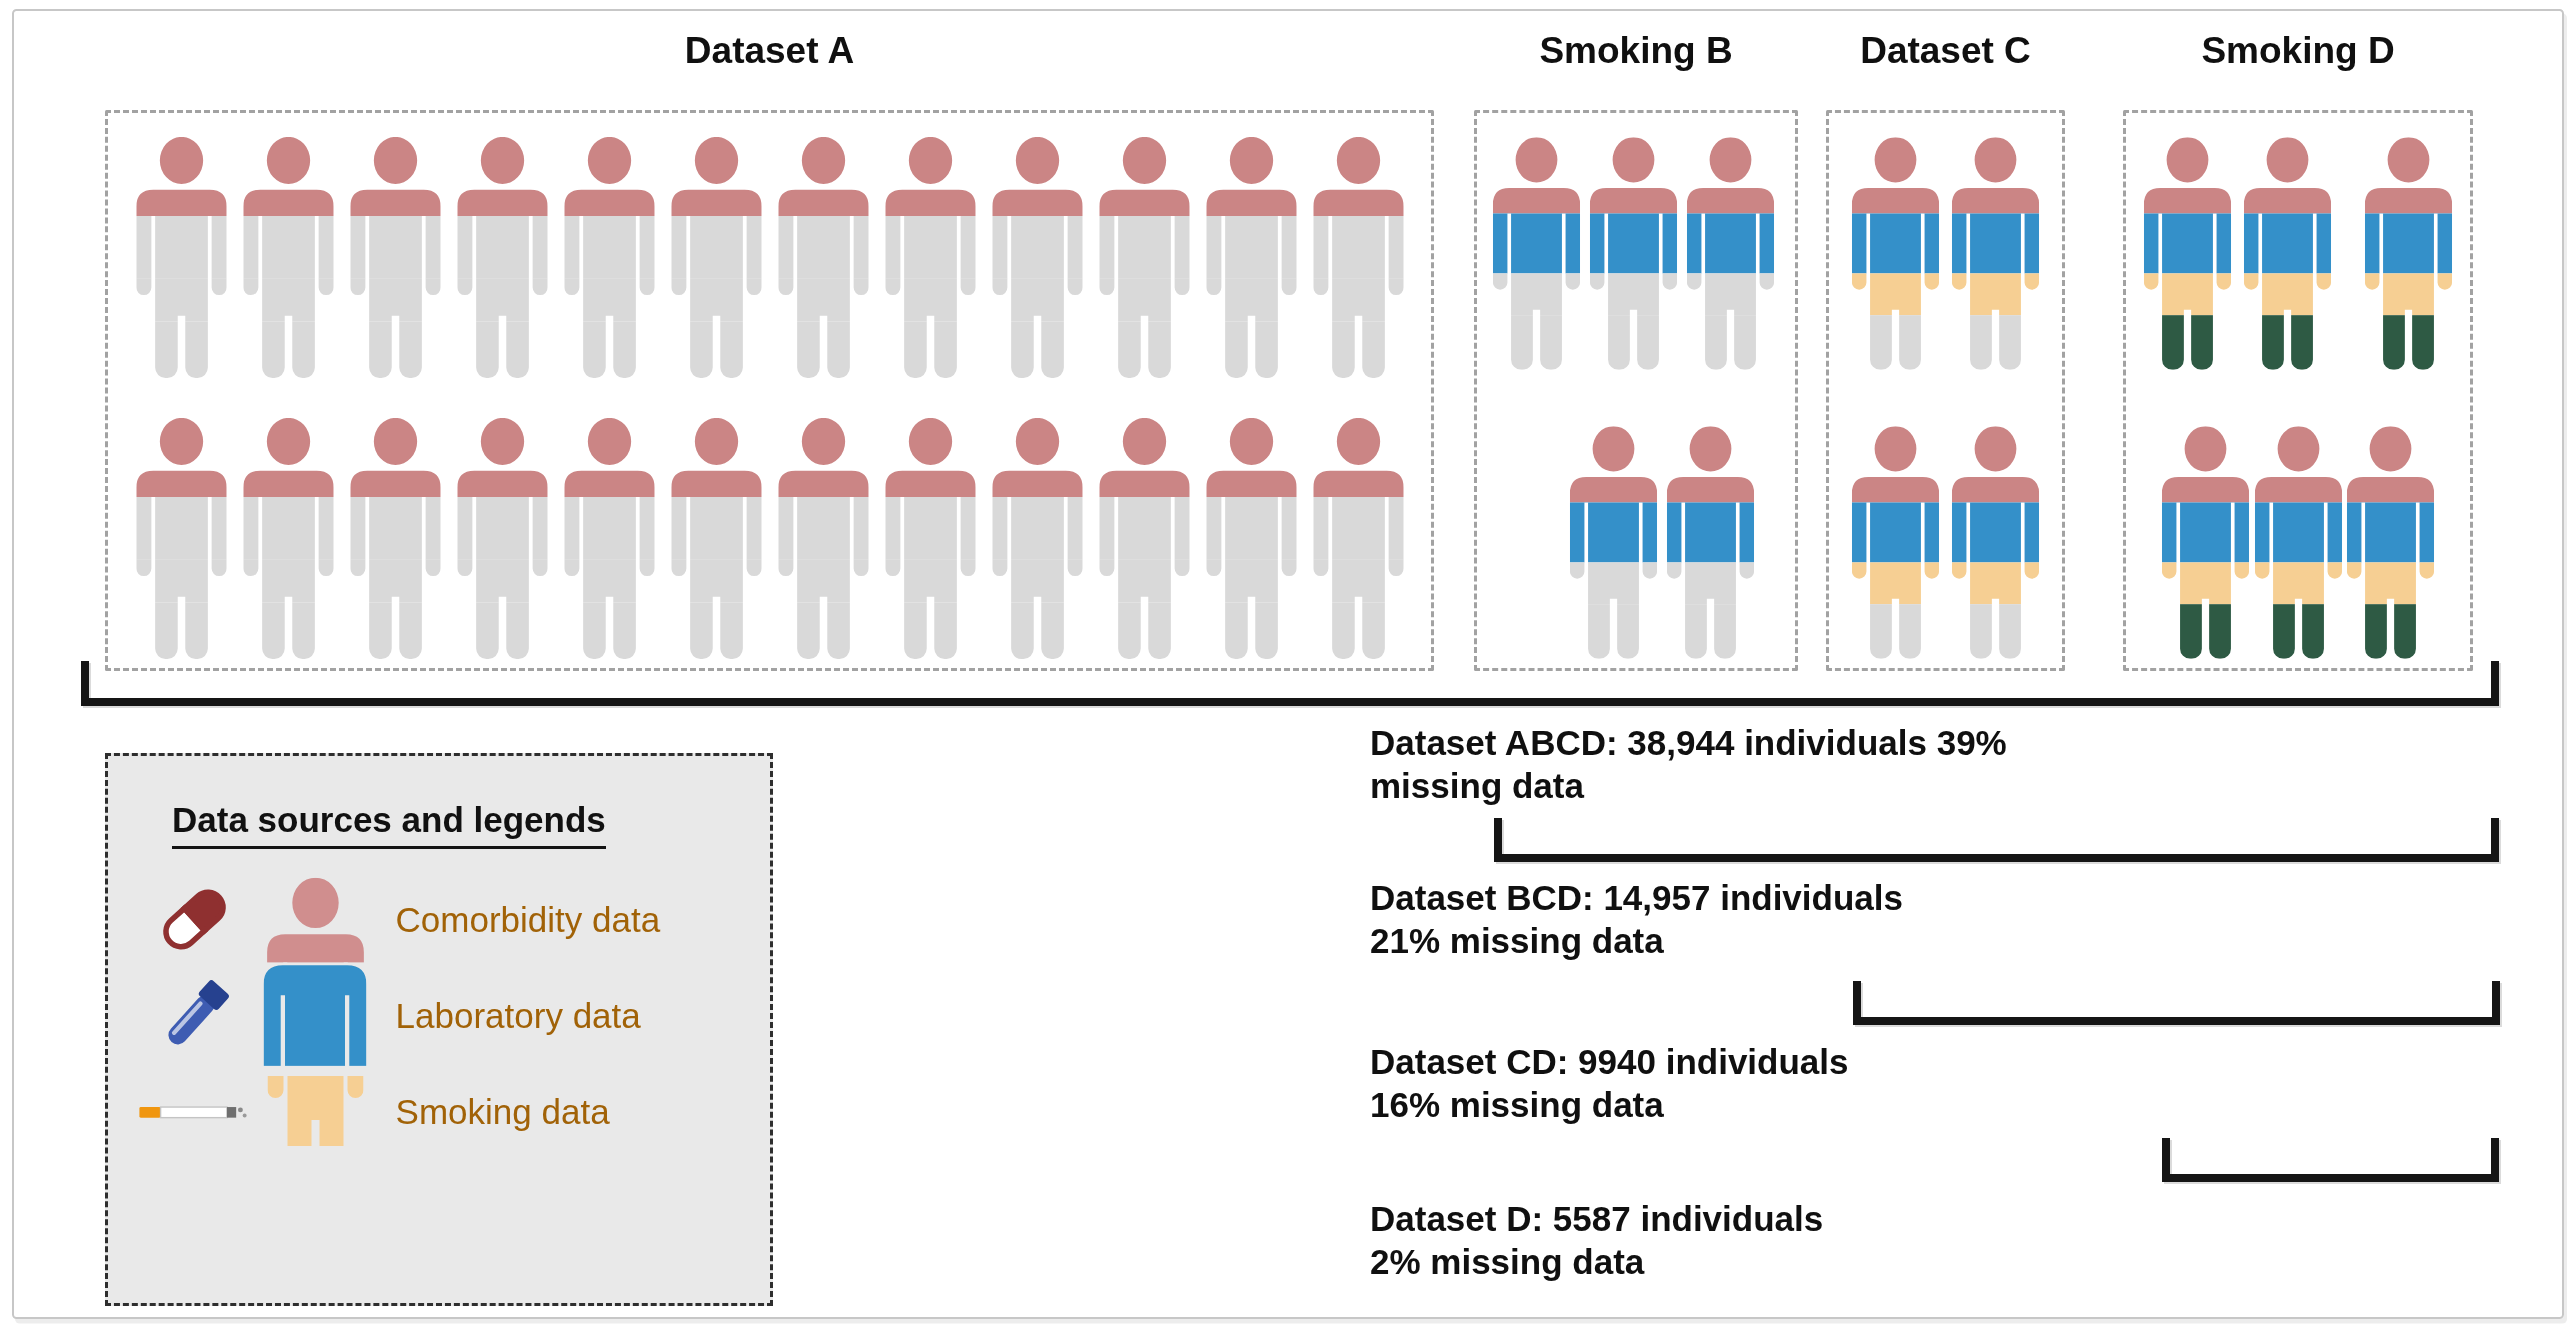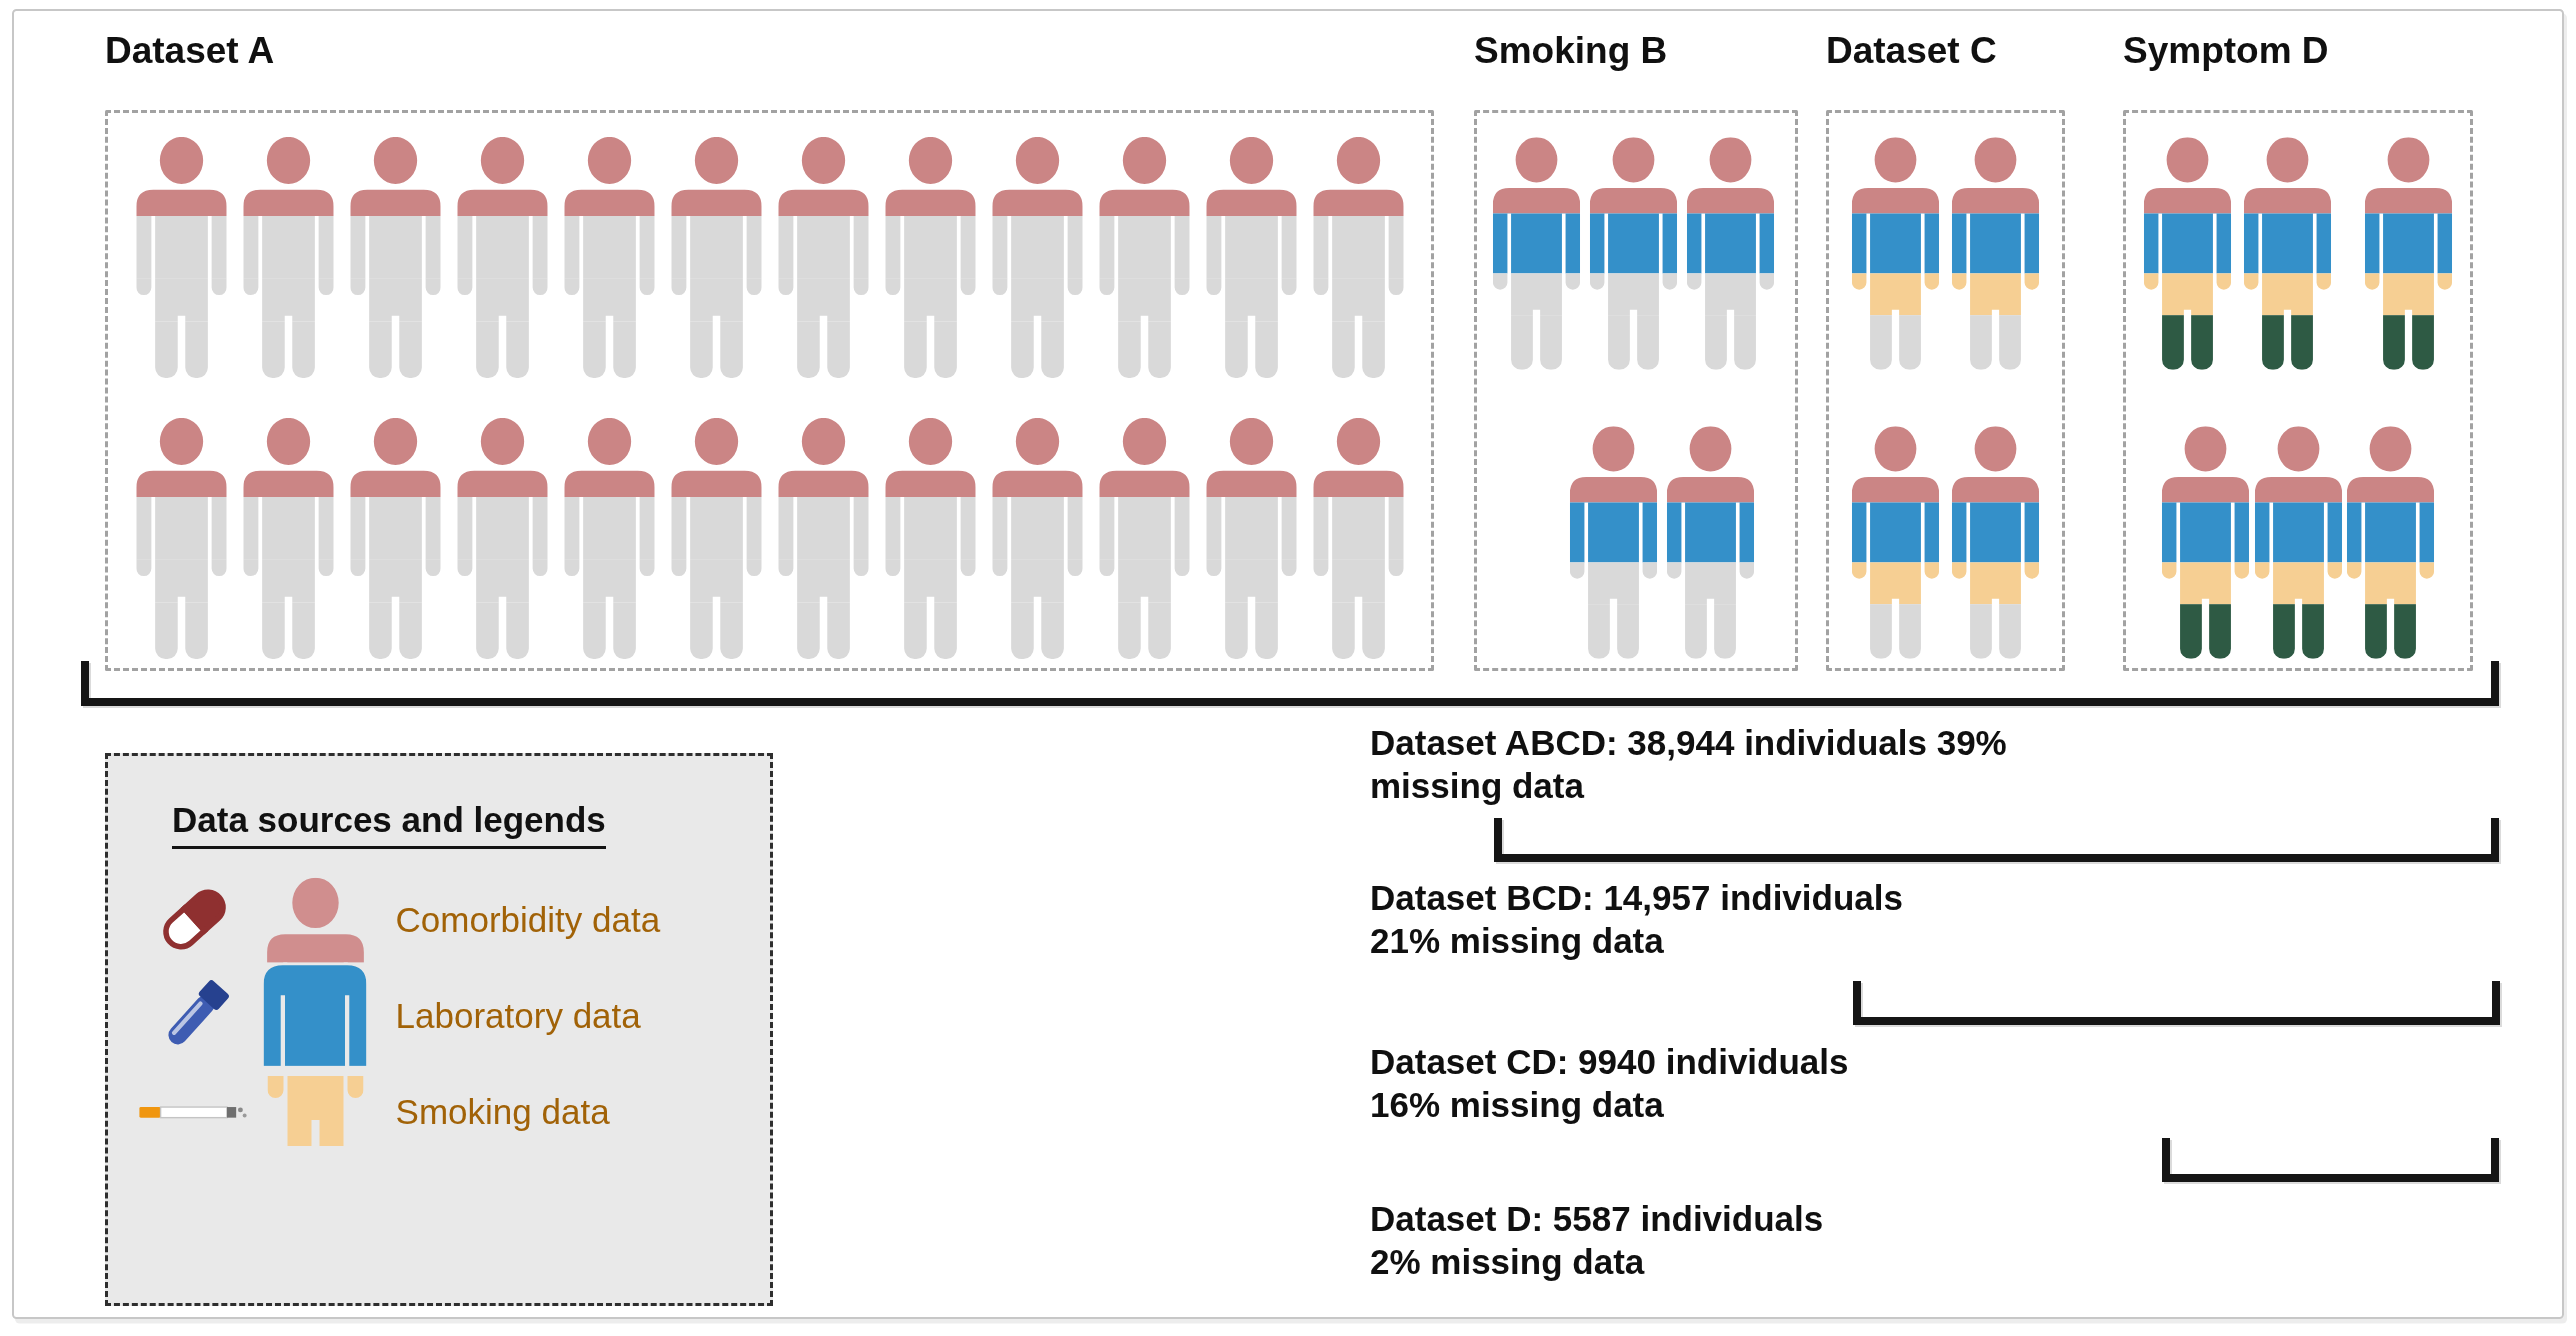--- a/index.html
+++ b/index.html
@@ -3,21 +3,21 @@
 <meta charset="utf-8">
 <style>
   html,body{margin:0;padding:0;background:#ffffff;}
   body{font-family:"Liberation Sans","DejaVu Sans",sans-serif;color:#161616;}
   #stage{position:relative;width:2576px;height:1337px;background:#ffffff;overflow:hidden;}
   #frame{position:absolute;inset:9px 12px 18px 12px;border:2.3px solid #c7c7c7;border-radius:4.5px;
          box-shadow:3px 4.5px 0 rgba(0,0,0,0.07);}
 
   
   .dataset{position:absolute;top:29px;}
-  .ds-title{margin:0;font-size:37px;font-weight:700;line-height:44px;color:#101010;}
+  .ds-title{margin:0;font-size:37px;font-weight:700;text-align:center;line-height:44px;color:#101010;}
   .dsbox{box-sizing:border-box;margin-top:37px;height:561px;border:3px dashed #a2a2a2;border-radius:1.5px;
          display:flex;flex-direction:column;justify-content:space-between;
          padding:19.6px 7.5px 7.5px 7.5px;overflow:hidden;background:#fff;}
   #ds-a{left:105px;width:1329px;}
   #ds-b{left:1474px;width:324px;}
   #ds-c{left:1826px;width:239px;}
   #ds-d{left:2123px;width:350px;}
 
   .prow{display:flex;}
   .person{flex:none;width:109px;height:239px;margin:0 -4.5px;}
@@ -379,21 +379,21 @@
               <rect class="b2" x="0" y="88" width="120" height="66"></rect>
               <rect class="b3" x="0" y="154" width="120" height="46"></rect>
               <rect class="b4" x="0" y="200" width="120" height="62"></rect>
             </g>
           </svg>
         </div>
     </div>
   </section>
 
   <section class="dataset" id="ds-d">
-    <h2 class="ds-title">Symptom D</h2>
+    <h2 class="ds-title">Smoking D</h2>
     <div class="dsbox">
       <div class="prow row-d1">
           <svg class="person l4" viewBox="0 0 120 262">
             <g clip-path="url(#pclip)">
               <rect class="b1" x="0" y="0" width="120" height="88"></rect>
               <rect class="b2" x="0" y="88" width="120" height="66"></rect>
               <rect class="b3" x="0" y="154" width="120" height="46"></rect>
               <rect class="b4" x="0" y="200" width="120" height="62"></rect>
             </g>
           </svg>

